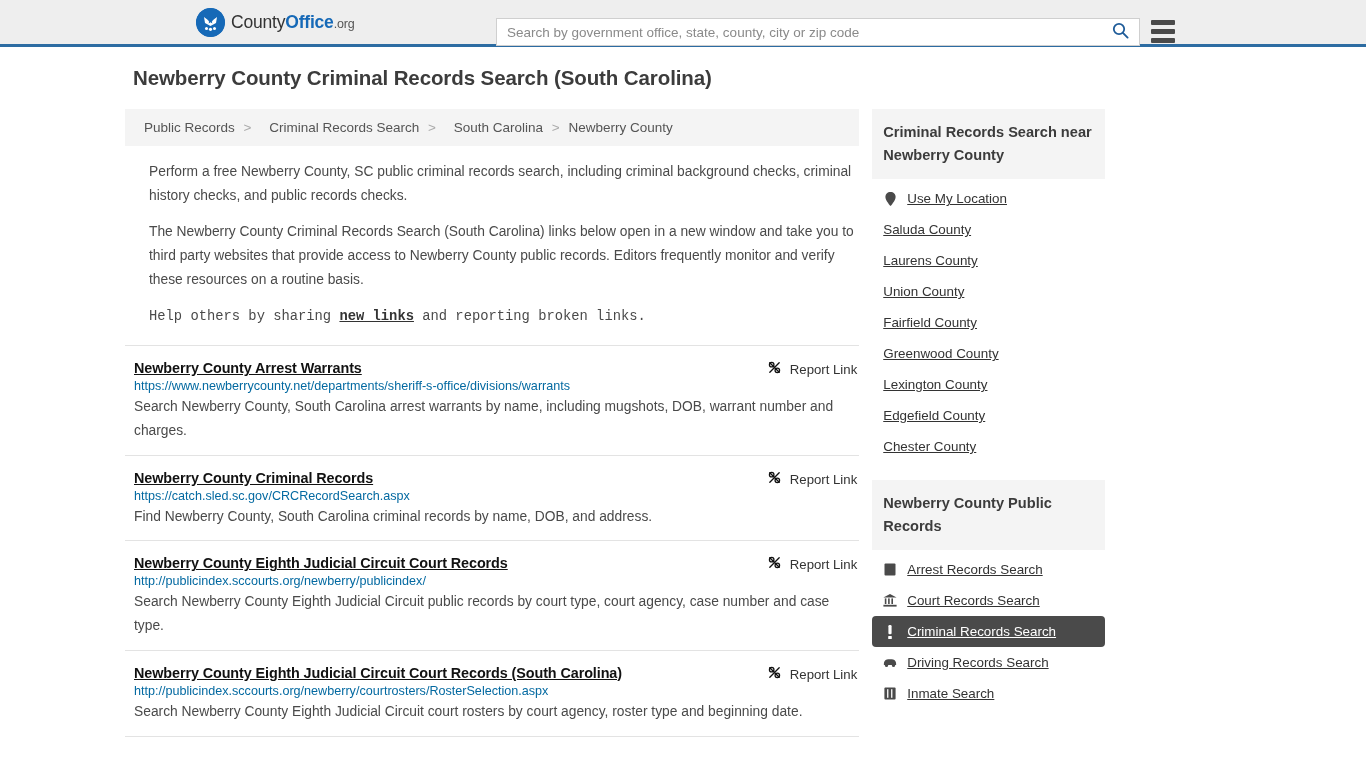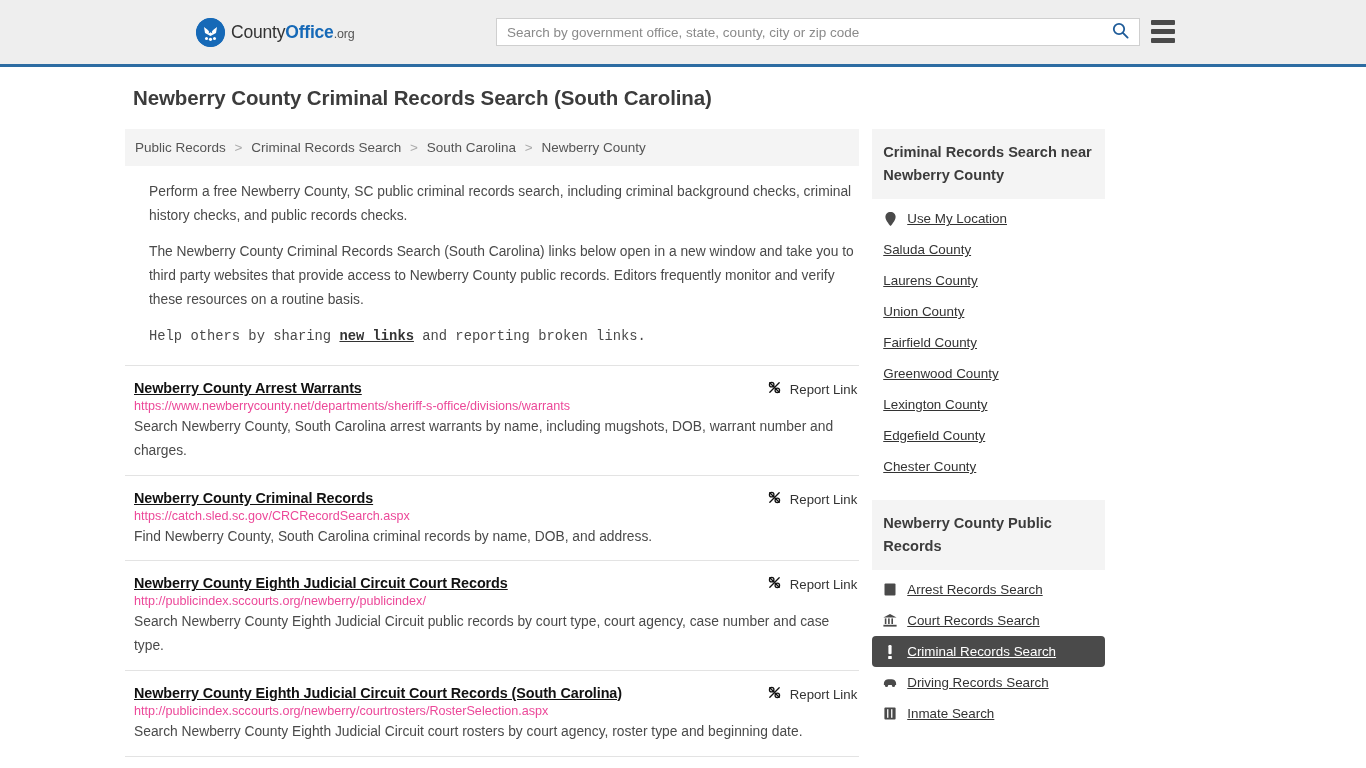--- a/index.html
+++ b/index.html
@@ -6,21 +6,21 @@
   html, body {
     margin: 0; padding: 0;
     width: 1366px; height: 768px;
     background: #ffffff;
     font-family: "Liberation Sans", sans-serif;
     overflow: hidden;
   }
 
   
   .site-header {
-    height: 67px;
+    height: 47px;
     background: #eeeeee;
     border-bottom: 3px solid #2d6ca2;
     display: flex;
     align-items: center;
     position: relative;
   }
   .logo-wrap {
     display: flex;
     align-items: center;
     margin-left: 196px;
@@ -117,20 +117,21 @@
   .breadcrumb {
     background: #f4f4f4;
     padding: 11px 10px;
     font-size: 13.5px;
     color: #555555;
     margin-bottom: 14px;
   }
   .breadcrumb a {
     color: #555555;
     text-decoration: none;
+    margin-left: 9px;
   }
   .breadcrumb .sep {
     color: #aaaaaa;
     margin: 0 5px;
   }
   .breadcrumb .current { color: #555555; }
 
   
   .intro p {
     font-size: 13.8px;
@@ -157,21 +158,21 @@
     font-weight: bold;
     color: #111111;
     text-decoration: underline;
     display: inline-block;
     margin: 0 0 3px 0;
     cursor: pointer;
     letter-spacing: -0.1px;
   }
   .result-url {
     font-size: 12.6px;
-    color: #ec4899;
+    color: #0369a1;
     margin: 0 0 2px 0;
     word-break: break-all;
   }
   .result-desc {
     font-size: 13.8px;
     line-height: 1.72;
     color: #4a4a4a;
     margin: 0;
     max-width: 700px;
   }

